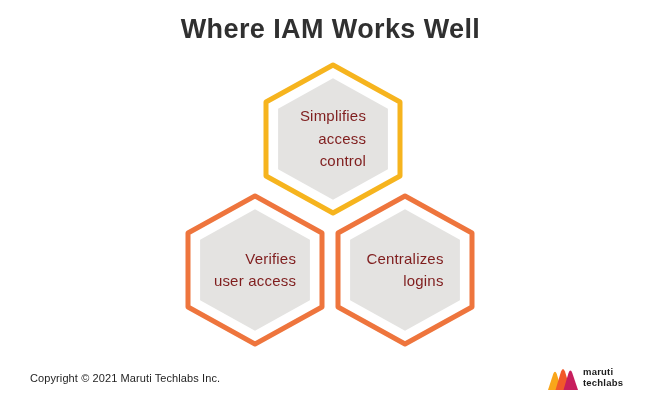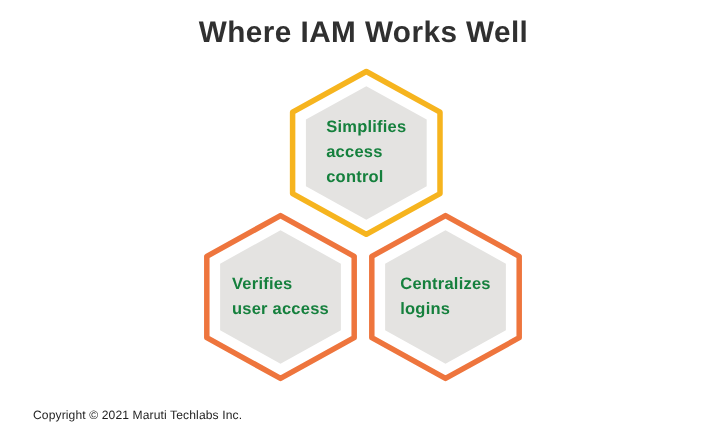--- a/index.html
+++ b/index.html
@@ -43,27 +43,27 @@
   .hex-right  { left: 338px; top: 196px; }
   .hex-label {
     position: absolute;
     left: 0;
     top: 0;
     width: 100%;
     height: 100%;
     display: flex;
     align-items: center;
     justify-content: center;
-    text-align: left;
+    text-align: right;
     white-space: pre-line;
     font-size: 15px;
-    font-weight: 700;
+    font-weight: 400;
     line-height: 1.5;
     letter-spacing: 0.2px;
-    color: #15803d;
+    color: #7f1d1d;
   }
   .footer-copyright {
     position: absolute;
     left: 30px;
     top: 372px;
     font-size: 11px;
     font-weight: 500;
     letter-spacing: 0.1px;
     color: #1f1f1f;
   }
@@ -116,14 +116,25 @@
     <svg width="134" height="148" viewBox="0 0 134 148">
       <polygon points="67,0 134,37 134,111 67,148 0,111 0,37" fill="#ffffff" stroke-width="5" stroke-linejoin="round" stroke="#ee753d"></polygon>
       <polygon points="67,13.3 121.9,43.7 121.9,104.3 67,134.7 12.1,104.3 12.1,43.7" fill="#e4e3e1"></polygon>
     </svg>
     <div class="hex-label">Centralizes
 logins</div>
   </div>
 
   <div class="footer-copyright">Copyright © 2021 Maruti Techlabs Inc.</div>
 
+  <div class="logo">
+    <svg class="logo-mark" width="30" height="24" viewBox="0 0 30 24">
+      <path d="M0 24 L5.2 8 Q7 3.4 8.8 8 L13.5 24 Z" fill="#f9a61a"></path>
+      <path d="M7.5 24 L13 5.5 Q15 0.5 17 5.5 L22.5 24 Z" fill="#f1592a"></path>
+      <path d="M15.5 24 L20.5 7 Q22.4 2.2 24.3 7 L30 24 Z" fill="#c71e5d"></path>
+    </svg>
+    <div class="logo-text">
+      <div>maruti</div>
+      <div>techlabs</div>
+    </div>
+  </div>
 
 </div>
 
 </body></html>

